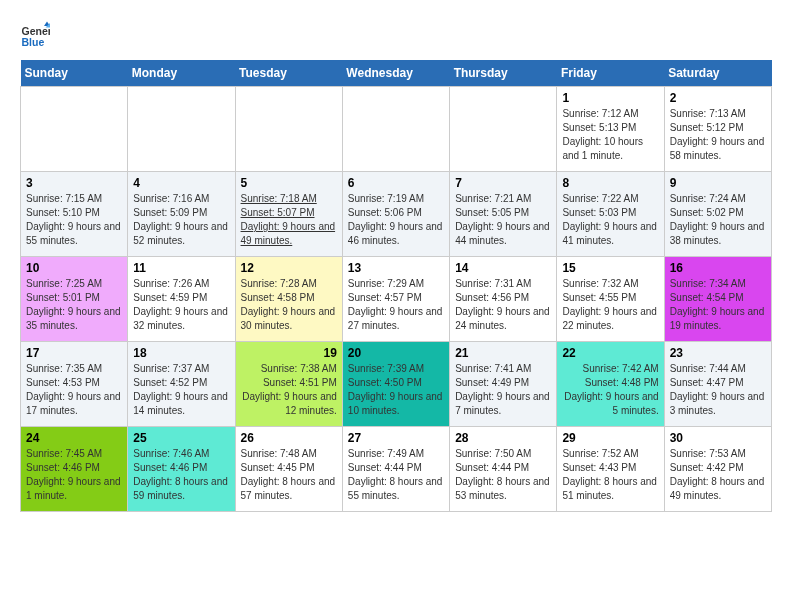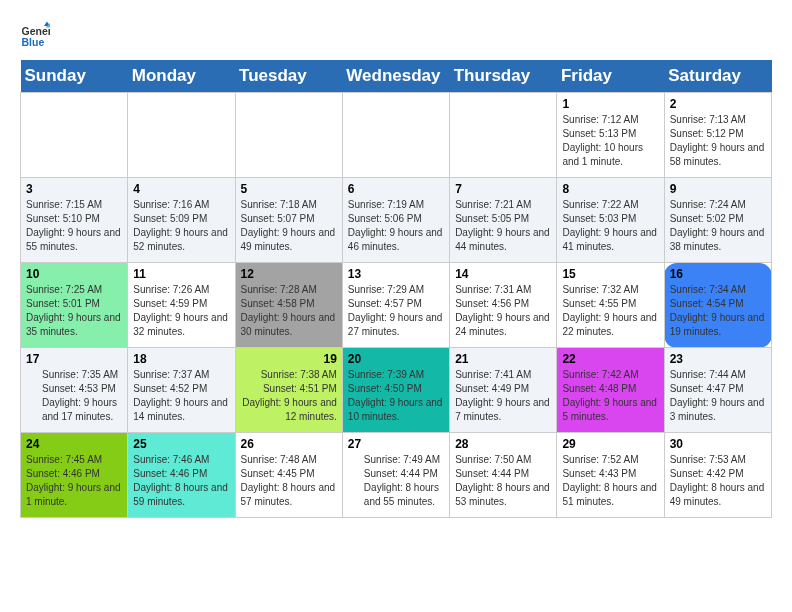--- a/index.html
+++ b/index.html
@@ -40,21 +40,21 @@
     .calendar-table {
       width: 100%;
       border-collapse: collapse;
       font-size: 11px;
     }
     .calendar-table th {
       background-color: #2a6db5;
       color: white;
       padding: 6px 4px;
       text-align: left;
-      font-size: 17px;
+      font-size: 12px;
       font-weight: bold;
     }
     .calendar-table td {
       border: 1px solid #ccc;
       vertical-align: top;
       padding: 4px 5px;
       height: 85px;
       width: calc(100% / 7);
       background: #fff;
     }
@@ -143,21 +143,21 @@
 Daylight: 9 hours and 55 minutes.</div>
         </td>
         <td style="background: rgb(240, 244, 248);">
           <div class="day-number">4</div>
           <div class="day-info" style="white-space: pre-line;">Sunrise: 7:16 AM
 Sunset: 5:09 PM
 Daylight: 9 hours and 52 minutes.</div>
         </td>
         <td style="background: rgb(240, 244, 248);">
           <div class="day-number">5</div>
-          <div class="day-info" style="white-space: pre-line;">Sunrise: 7:18 AM
+          <div class="day-info" style="white-space: pre-line; text-decoration: underline;">Sunrise: 7:18 AM
 Sunset: 5:07 PM
 Daylight: 9 hours and 49 minutes.</div>
         </td>
         <td style="background: rgb(240, 244, 248);">
           <div class="day-number">6</div>
           <div class="day-info" style="white-space: pre-line;">Sunrise: 7:19 AM
 Sunset: 5:06 PM
 Daylight: 9 hours and 46 minutes.</div>
         </td>
         <td style="background: rgb(240, 244, 248);">
@@ -173,33 +173,33 @@
 Daylight: 9 hours and 41 minutes.</div>
         </td>
         <td style="background: rgb(240, 244, 248);">
           <div class="day-number">9</div>
           <div class="day-info" style="white-space: pre-line;">Sunrise: 7:24 AM
 Sunset: 5:02 PM
 Daylight: 9 hours and 38 minutes.</div>
         </td>
       </tr>
       <tr class="row-odd">
-        <td style="background: #86efac;">
+        <td style="background: #f0abfc;">
           <div class="day-number">10</div>
           <div class="day-info" style="white-space: pre-line;">Sunrise: 7:25 AM
 Sunset: 5:01 PM
 Daylight: 9 hours and 35 minutes.</div>
         </td>
         <td style="background: rgb(255, 255, 255);">
           <div class="day-number">11</div>
           <div class="day-info" style="white-space: pre-line;">Sunrise: 7:26 AM
 Sunset: 4:59 PM
 Daylight: 9 hours and 32 minutes.</div>
         </td>
-        <td style="background: #a3a3a3;">
+        <td style="background: #fef9c3;">
           <div class="day-number">12</div>
           <div class="day-info" style="white-space: pre-line;">Sunrise: 7:28 AM
 Sunset: 4:58 PM
 Daylight: 9 hours and 30 minutes.</div>
         </td>
         <td style="background: rgb(255, 255, 255);">
           <div class="day-number">13</div>
           <div class="day-info" style="white-space: pre-line;">Sunrise: 7:29 AM
 Sunset: 4:57 PM
 Daylight: 9 hours and 27 minutes.</div>
@@ -209,31 +209,31 @@
           <div class="day-info" style="white-space: pre-line;">Sunrise: 7:31 AM
 Sunset: 4:56 PM
 Daylight: 9 hours and 24 minutes.</div>
         </td>
         <td style="background: rgb(255, 255, 255);">
           <div class="day-number">15</div>
           <div class="day-info" style="white-space: pre-line;">Sunrise: 7:32 AM
 Sunset: 4:55 PM
 Daylight: 9 hours and 22 minutes.</div>
         </td>
-        <td style="background: #3b82f6; border-radius: 13px;">
+        <td style="background: #d946ef;">
           <div class="day-number">16</div>
           <div class="day-info" style="white-space: pre-line;">Sunrise: 7:34 AM
 Sunset: 4:54 PM
 Daylight: 9 hours and 19 minutes.</div>
         </td>
       </tr>
       <tr class="row-even">
         <td style="background: rgb(240, 244, 248);">
           <div class="day-number">17</div>
-          <div class="day-info" style="white-space: pre-line; margin-left: 16px;">Sunrise: 7:35 AM
+          <div class="day-info" style="white-space: pre-line;">Sunrise: 7:35 AM
 Sunset: 4:53 PM
 Daylight: 9 hours and 17 minutes.</div>
         </td>
         <td style="background: rgb(240, 244, 248);">
           <div class="day-number">18</div>
           <div class="day-info" style="white-space: pre-line;">Sunrise: 7:37 AM
 Sunset: 4:52 PM
 Daylight: 9 hours and 14 minutes.</div>
         </td>
         <td style="background: #bef264; text-align: right;">
@@ -247,23 +247,23 @@
           <div class="day-info" style="white-space: pre-line;">Sunrise: 7:39 AM
 Sunset: 4:50 PM
 Daylight: 9 hours and 10 minutes.</div>
         </td>
         <td style="background: rgb(240, 244, 248);">
           <div class="day-number">21</div>
           <div class="day-info" style="white-space: pre-line;">Sunrise: 7:41 AM
 Sunset: 4:49 PM
 Daylight: 9 hours and 7 minutes.</div>
         </td>
-        <td style="background: #d946ef;">
+        <td style="background: #5eead4;">
           <div class="day-number">22</div>
-          <div class="day-info" style="white-space: pre-line;">Sunrise: 7:42 AM
+          <div class="day-info" style="white-space: pre-line; text-align: right;">Sunrise: 7:42 AM
 Sunset: 4:48 PM
 Daylight: 9 hours and 5 minutes.</div>
         </td>
         <td style="background: rgb(240, 244, 248);">
           <div class="day-number">23</div>
           <div class="day-info" style="white-space: pre-line;">Sunrise: 7:44 AM
 Sunset: 4:47 PM
 Daylight: 9 hours and 3 minutes.</div>
         </td>
       </tr>
@@ -281,21 +281,21 @@
 Daylight: 8 hours and 59 minutes.</div>
         </td>
         <td style="background: rgb(255, 255, 255);">
           <div class="day-number">26</div>
           <div class="day-info" style="white-space: pre-line;">Sunrise: 7:48 AM
 Sunset: 4:45 PM
 Daylight: 8 hours and 57 minutes.</div>
         </td>
         <td style="background: rgb(255, 255, 255);">
           <div class="day-number">27</div>
-          <div class="day-info" style="white-space: pre-line; margin-left: 16px;">Sunrise: 7:49 AM
+          <div class="day-info" style="white-space: pre-line;">Sunrise: 7:49 AM
 Sunset: 4:44 PM
 Daylight: 8 hours and 55 minutes.</div>
         </td>
         <td style="background: rgb(255, 255, 255);">
           <div class="day-number">28</div>
           <div class="day-info" style="white-space: pre-line;">Sunrise: 7:50 AM
 Sunset: 4:44 PM
 Daylight: 8 hours and 53 minutes.</div>
         </td>
         <td style="background: rgb(255, 255, 255);">

